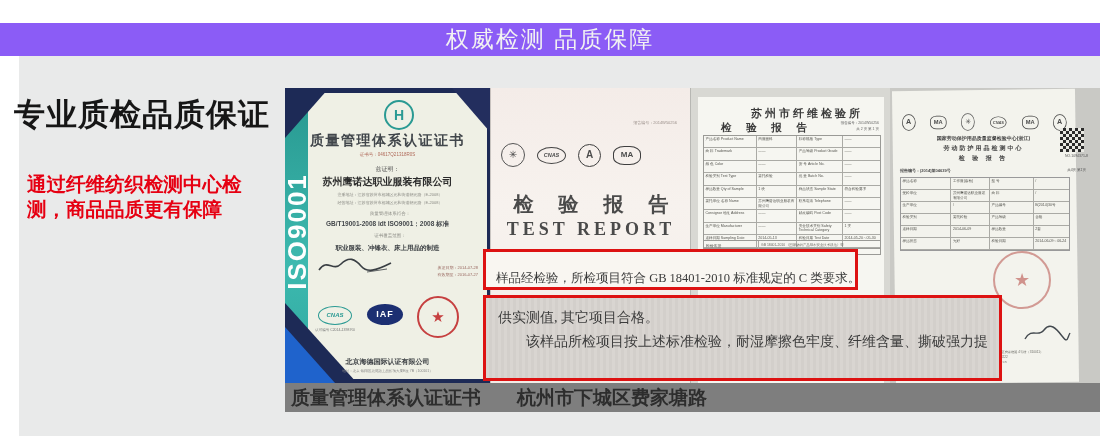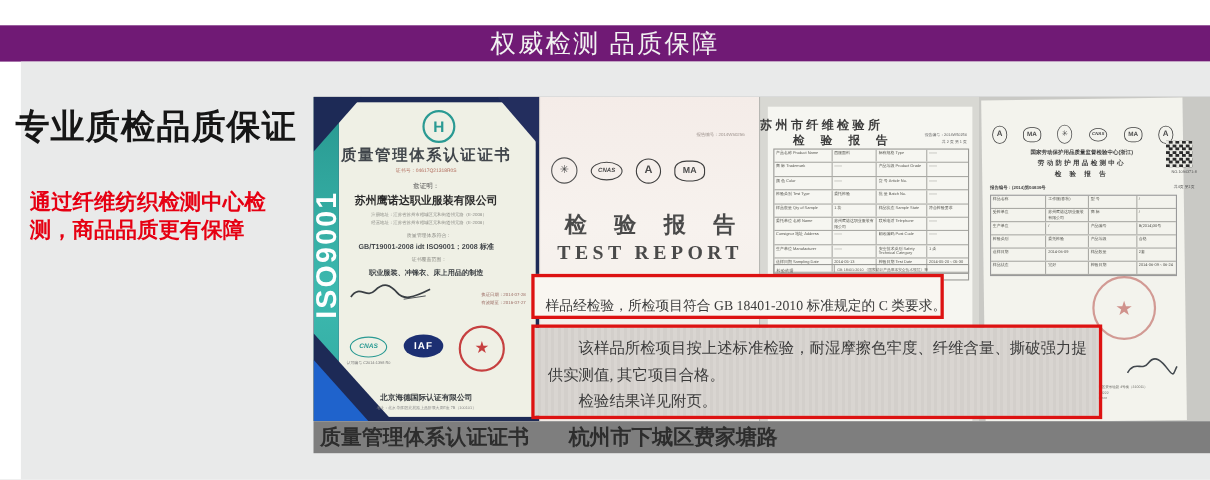--- a/index.html
+++ b/index.html
@@ -2,21 +2,21 @@
 <html><head>
 <meta charset="utf-8">
 <style>
   html,body{margin:0;padding:0;}
   body{font-family:"Liberation Sans","DejaVu Sans",sans-serif;background:#fff;}
   .stage{position:relative;width:1100px;height:436px;overflow:hidden;background:#ffffff;margin:0 auto;}
   .abs{position:absolute;}
   .serif{font-family:"Liberation Serif","DejaVu Serif",serif;}
 
   
-  .banner{left:0;top:23px;width:1100px;height:33px;background:#701a75;display:flex;align-items:center;justify-content:center;}
+  .banner{left:0;top:23px;width:1100px;height:33px;background:#8b5cf6;display:flex;align-items:center;justify-content:center;}
   .banner-title{color:#f2f2f2;font-size:23px;letter-spacing:2px;}
 
   
   .band{left:19px;top:56px;width:1081px;height:380px;background:#e9eaea;}
 
   
   .intro-heading{left:14px;top:94px;font-size:31px;font-weight:700;color:#161616;letter-spacing:1px;}
   .intro-desc{left:27px;top:172px;width:228px;font-size:19.5px;line-height:24.5px;font-weight:700;color:#e60012;}
 
   
@@ -56,21 +56,21 @@
   .mark-seal{width:22px;height:22px;border:1.5px solid #555;border-radius:50%;text-align:center;line-height:21px;font-size:10px;}
   .mark-cnas{width:27px;height:15px;border:1.5px solid #444;border-radius:50%;text-align:center;line-height:14px;font-size:5.5px;font-weight:700;font-style:italic;}
   .mark-cal{width:21px;height:21px;border:1.8px solid #3e3e3e;border-radius:50%;text-align:center;line-height:19px;font-size:10px;font-weight:700;}
   .mark-cma{width:26px;height:17px;border:1.8px solid #3e3e3e;border-radius:40%;text-align:center;line-height:15px;font-size:8px;font-weight:700;}
   .c2-title{left:0;top:103px;width:200px;text-align:center;font-size:20px;font-weight:700;color:#4a4a4a;letter-spacing:10px;text-indent:10px;}
   .c2-subtitle{left:0;top:131px;width:200px;text-align:center;font-size:18px;font-weight:700;color:#4a4a4a;letter-spacing:4px;}
 
   
   .doc3{left:405px;width:200px;background:#d8d8d3;border-left:1px solid rgba(0,0,0,.15);}
   .doc3-paper{position:absolute;left:7px;top:9px;width:186px;height:286px;background:#f6f6f1;}
-  .c3-org{left:0;top:18px;width:200px;text-align:left;font-size:11px;font-weight:700;color:#3b3b3b;letter-spacing:3px;}
+  .c3-org{left:0;top:18px;width:200px;text-align:center;font-size:11px;font-weight:700;color:#3b3b3b;letter-spacing:3px;padding-left:16px;}
   .c3-title{left:30px;top:33px;font-size:10.5px;font-weight:700;color:#3b3b3b;letter-spacing:6px;}
   .c3-meta{right:12px;top:33px;text-align:right;font-size:3.5px;color:#666;line-height:5.5px;}
   .c3-table{left:12px;top:47px;width:176px;border:0.5px solid #9a9a96;}
   .s3row{display:flex;border-bottom:0.5px solid #aaaaa5;height:11.4px;overflow:hidden;}
   .s3row .c{font-size:3.6px;color:#55554f;padding:1px 1.5px;box-sizing:border-box;overflow:hidden;line-height:4.6px;}
   .s3row .c1c{width:30%;border-right:0.5px solid #aaaaa5;}
   .s3row .c2c{width:23%;border-right:0.5px solid #aaaaa5;}
   .s3row .c3c{width:26%;border-right:0.5px solid #aaaaa5;}
   .s3row .c4c{width:21%;}
   .c3-basis{left:12px;top:152px;width:176px;display:flex;border:0.5px solid #9a9a96;height:13px;}
@@ -314,23 +314,22 @@
         <div>地址：杭州市下城区费家塘路 4号楼（310011）</div>
         <div>电话：0571-85133222</div>
         <div>网址：www.zjlabor.cn</div>
       </div>
     </div>
 
     <div class="abs redbox1 serif">
       <span>样品经检验，所检项目符合 GB 18401-2010 标准规定的 C 类要求。</span>
     </div>
     <div class="abs redbox2 serif">
+      <div>供实测值, 其它项目合格。</div>
       <div>　　该样品所检项目按上述标准检验，耐湿摩擦色牢度、纤维含量、撕破强力提</div>
-      <div>供实测值, 其它项目合格。</div>
-      <div>　　检验结果详见附页。</div>
     </div>
   </div>
 
   <div class="abs caption serif">
     <span>质量管理体系认证证书</span>
     <span>杭州市下城区费家塘路</span>
   </div>
 
 </div>
 

